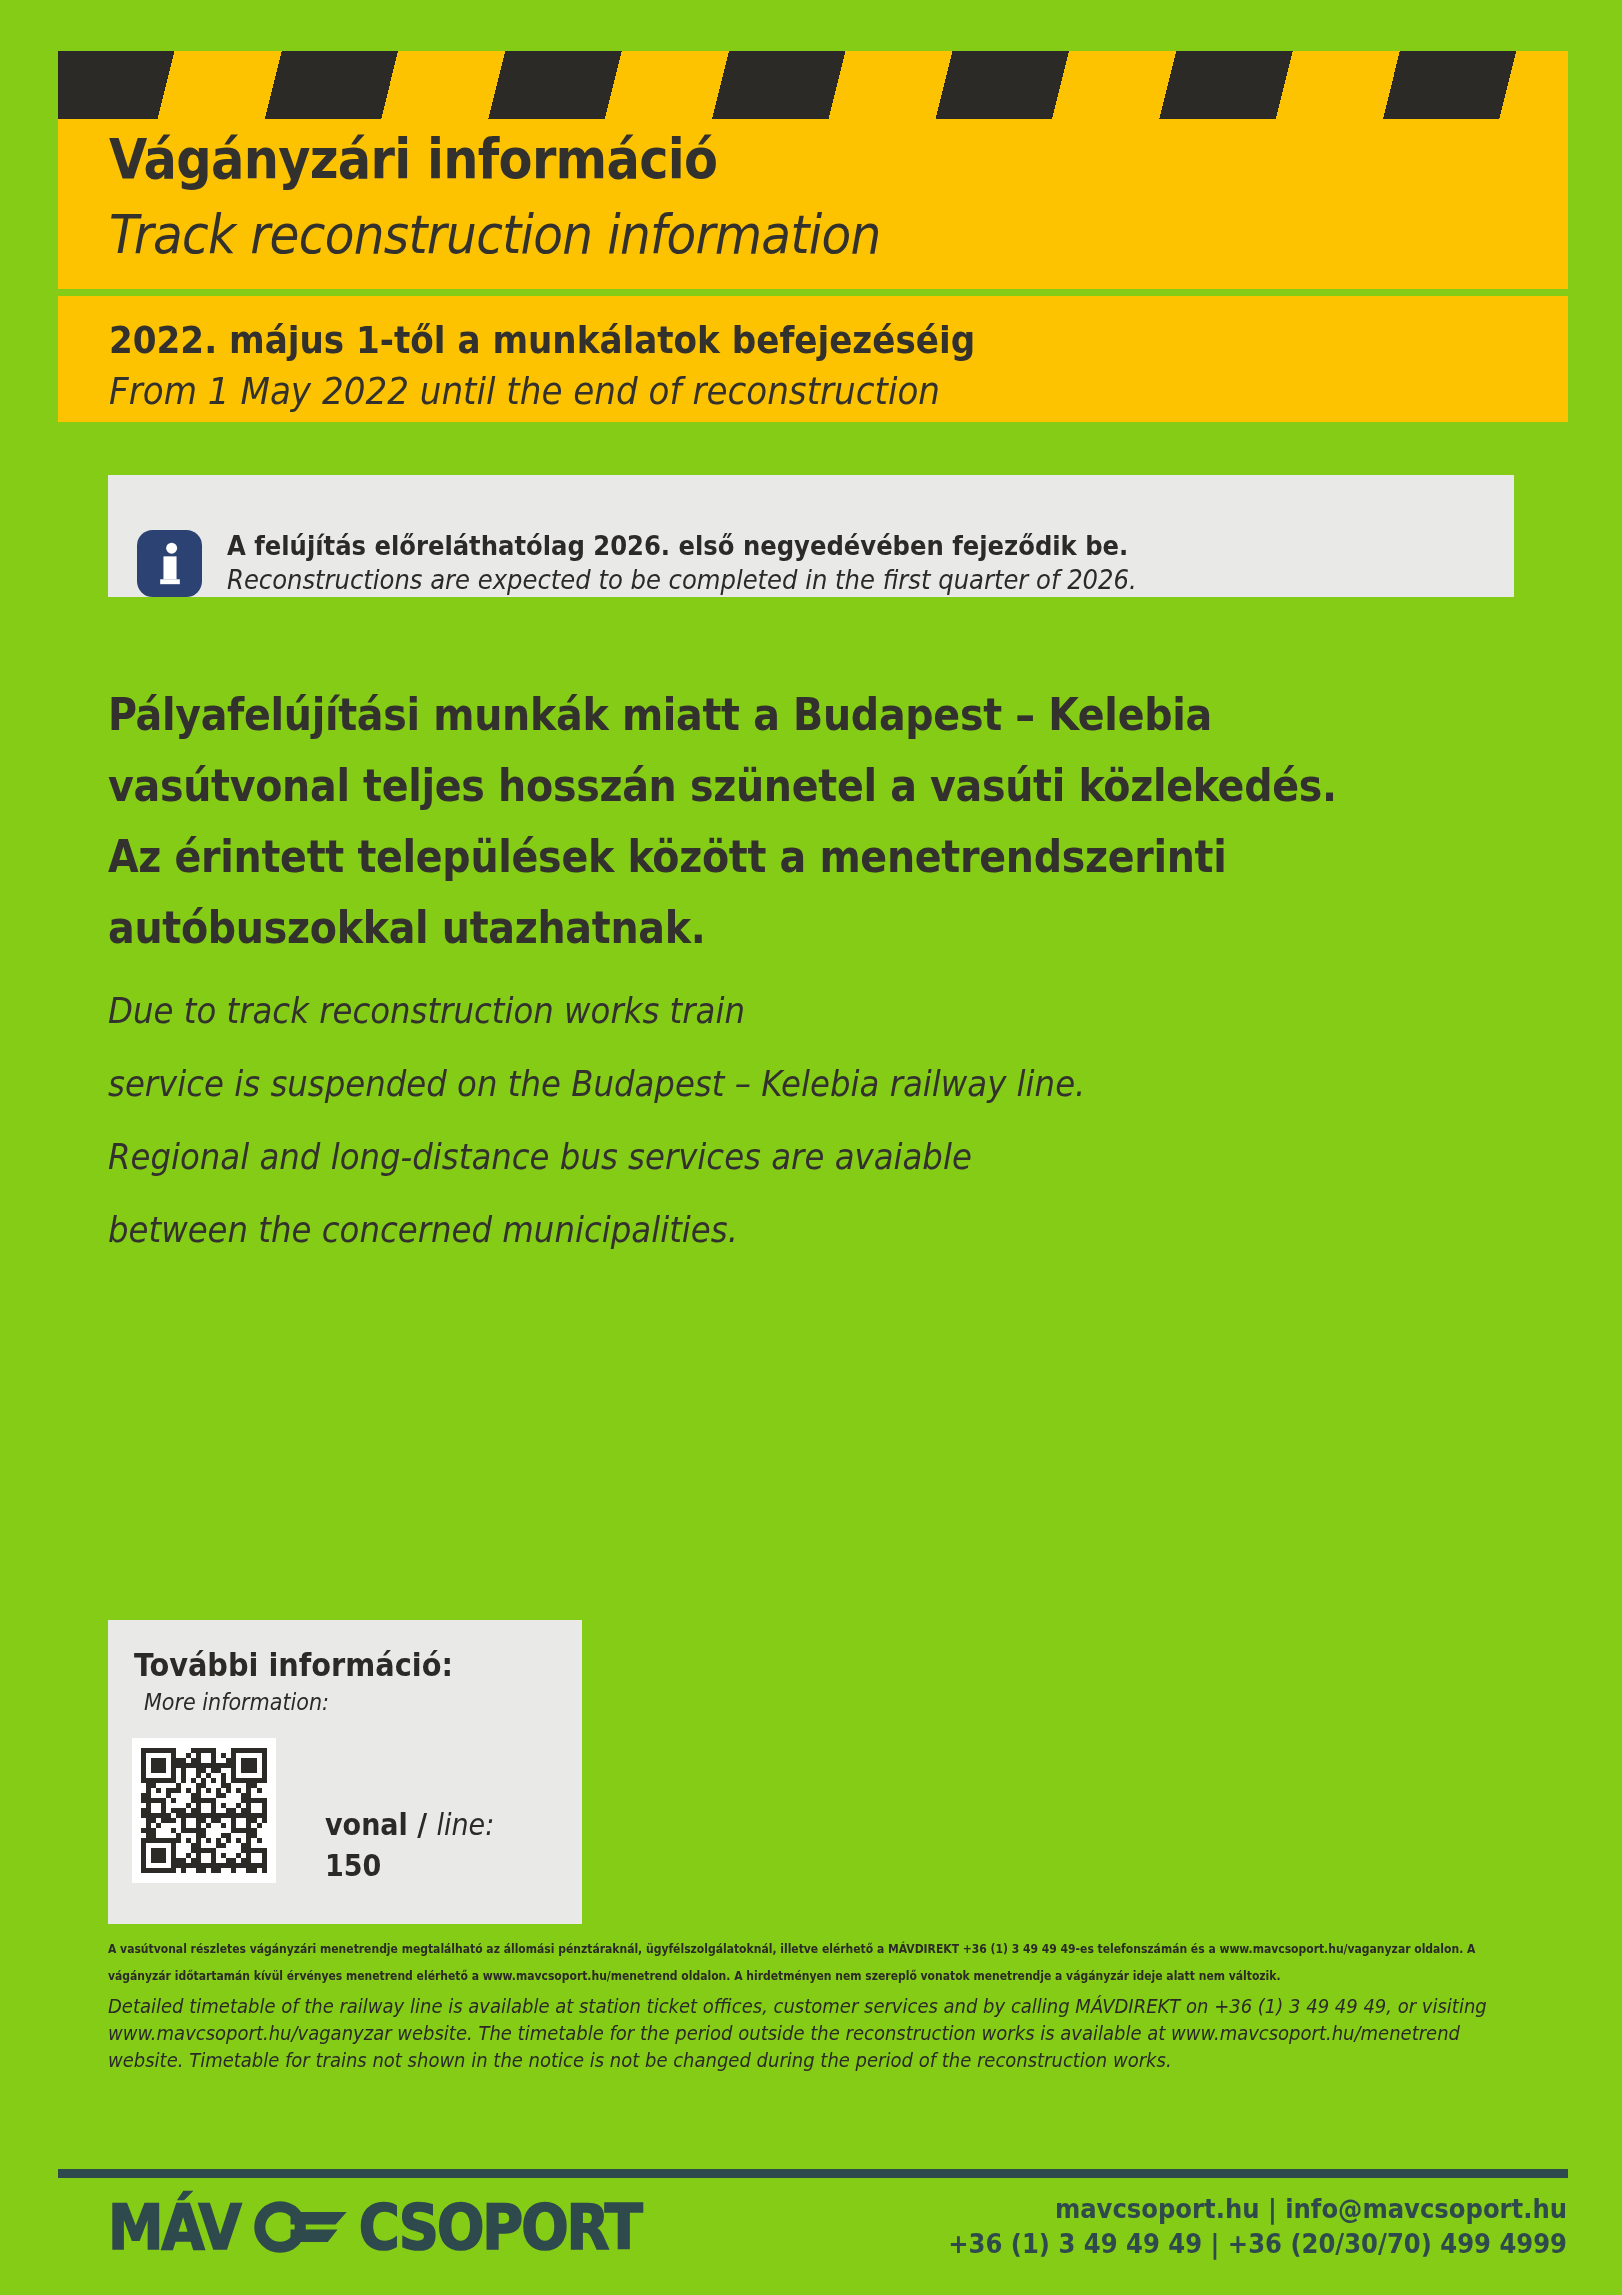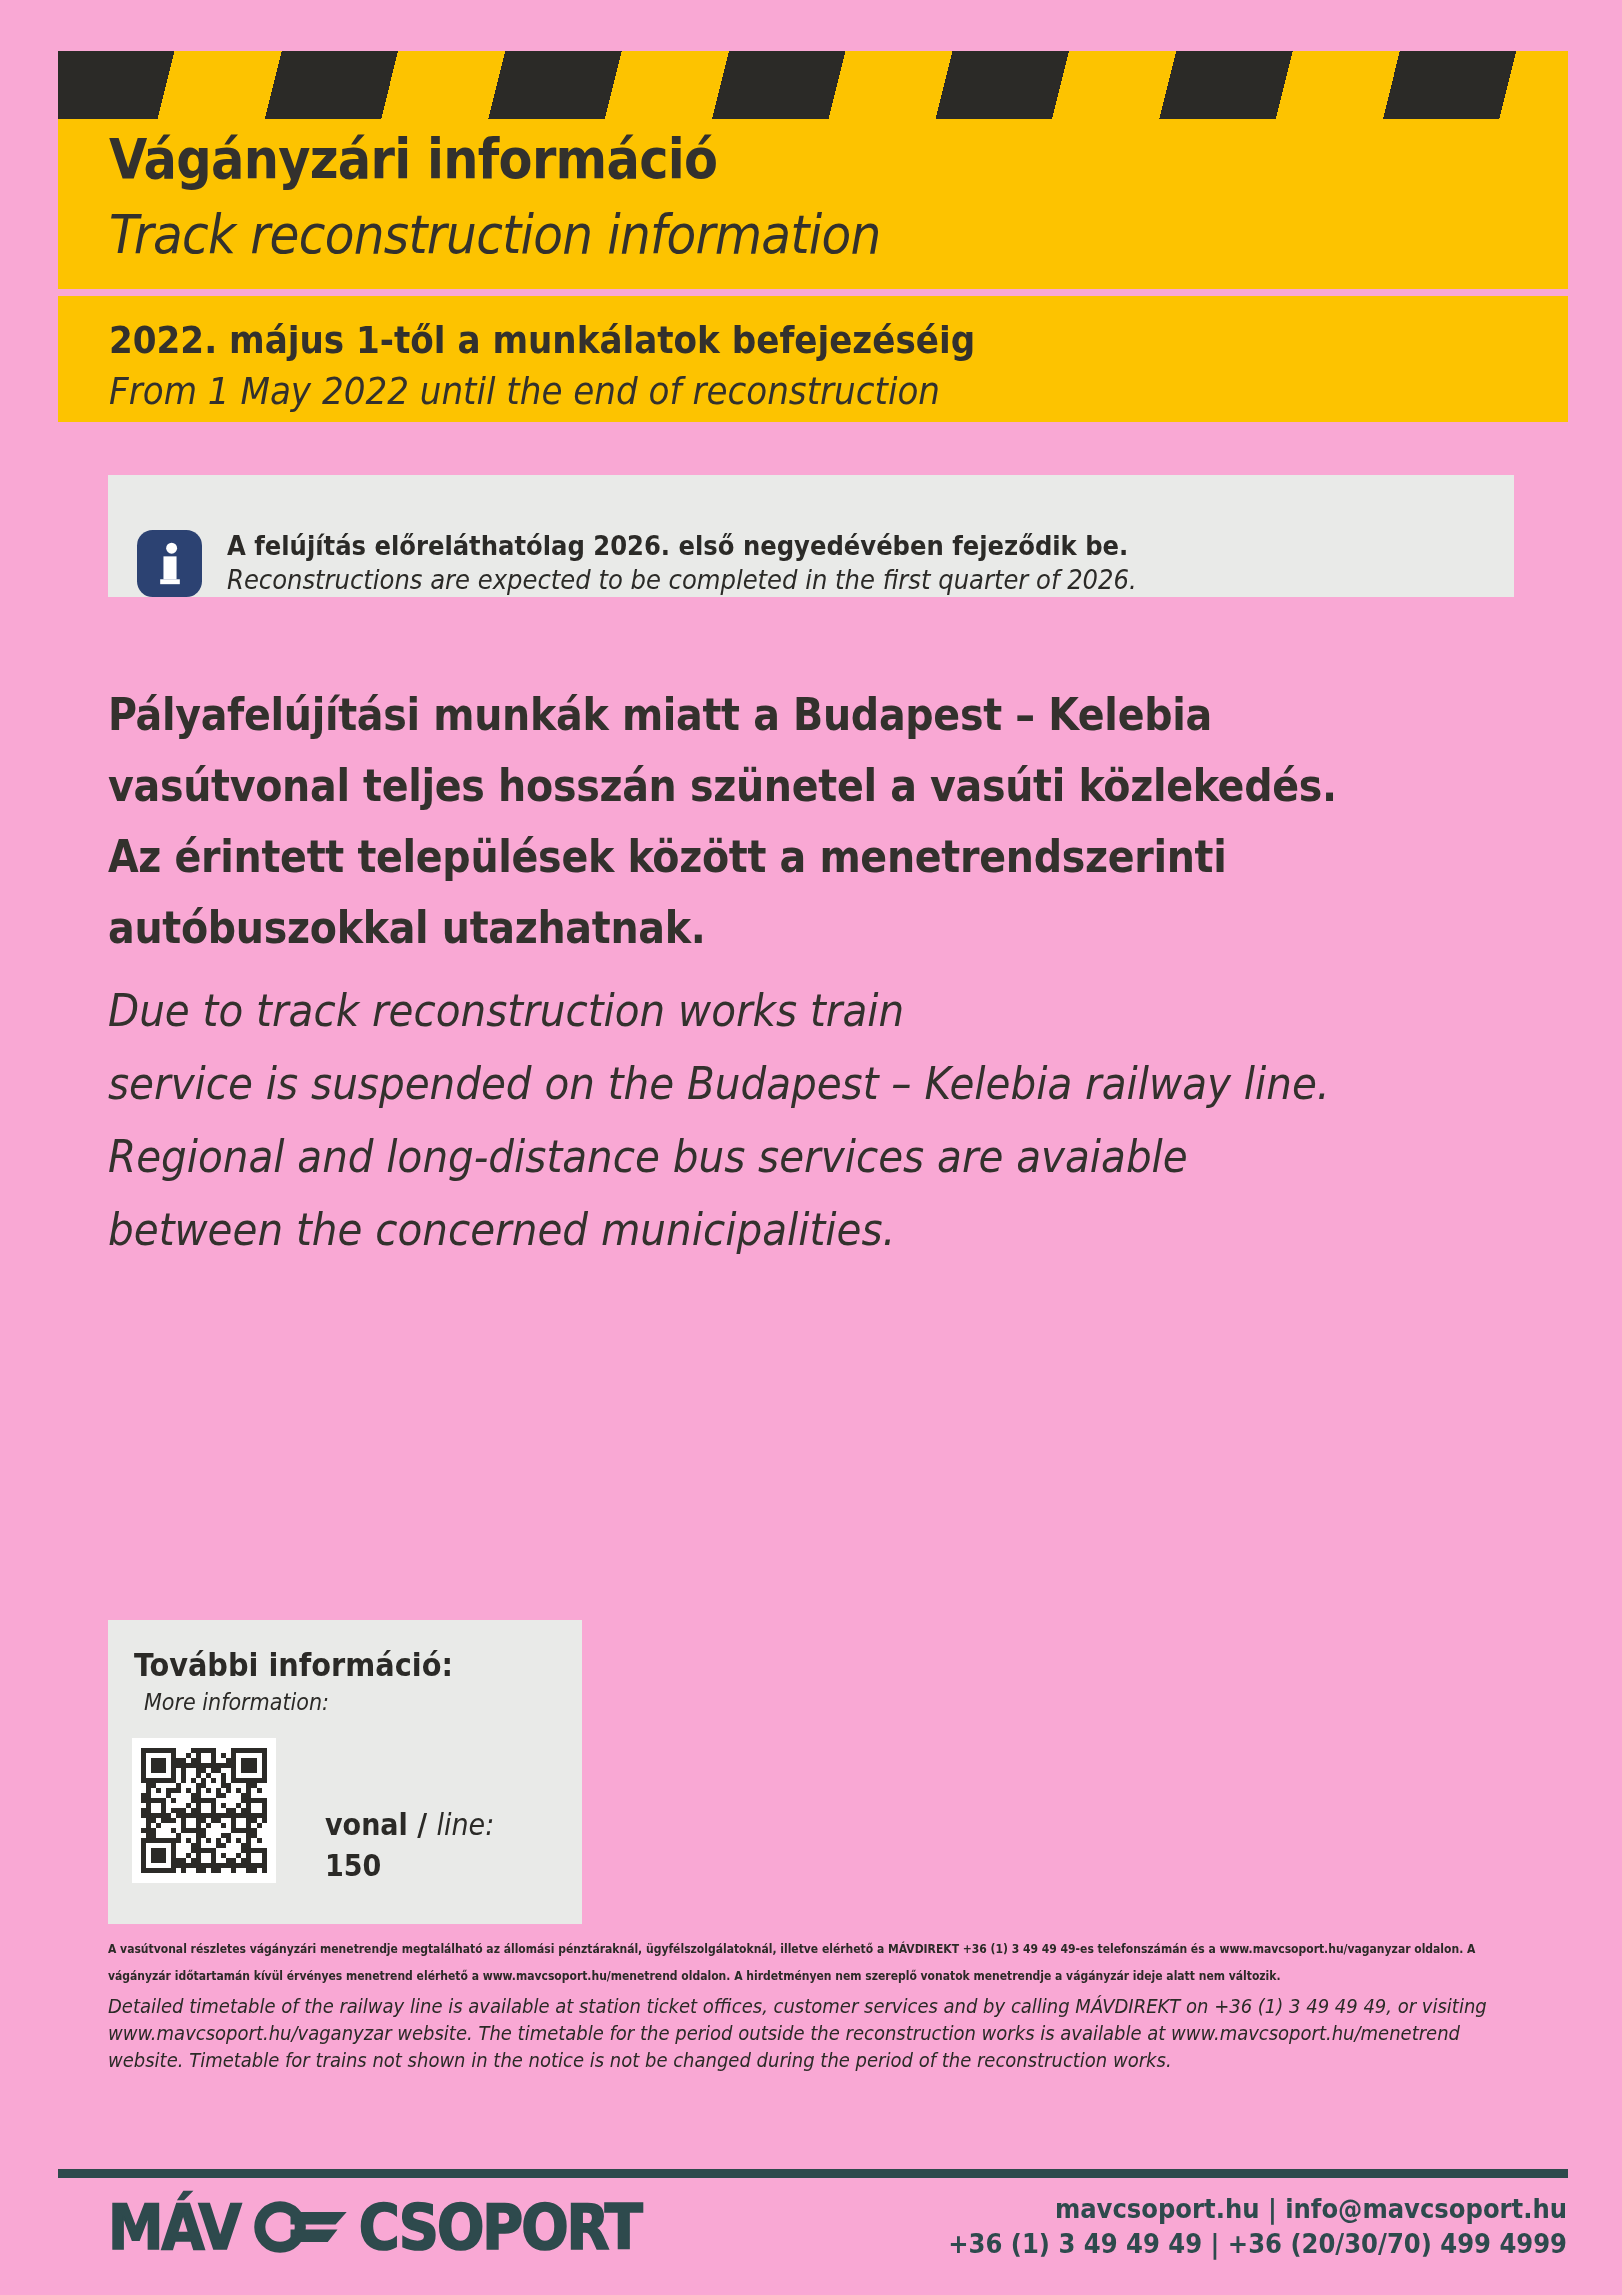--- a/index.html
+++ b/index.html
@@ -1,18 +1,18 @@
 <!DOCTYPE html>
 <html style="--yellow: #fdc300; --stripe: #2b2a27; --ink: #33312d; --gray: #e9eae8; --blue: #2c4272; --teal: #2e4a4d;font-size:10.5px"><head>
 <meta charset="utf-8">
 <style>
   * { margin:0; padding:0; box-sizing:border-box; }
   html,body { background:#ffffff; }
   body { font-family:"DejaVu Sans","Liberation Sans",sans-serif; font-stretch:condensed; }
-  .page { position:relative; width:1623px; height:2295px; background:#f9a8d4; overflow:hidden; color:var(--ink,#33312d); }
+  .page { position:relative; width:1623px; height:2295px; background:#84cc16; overflow:hidden; color:var(--ink,#33312d); }
 
   
   .yellow-block { position:absolute; left:58px; width:1510px; background:var(--yellow,#fdc300); }
   .yb1 { top:51px;  height:238px; }
   .yb2 { top:296px; height:126px; }
   .hazard { position:absolute; top:0; left:0; right:0; height:68px;
             background:repeating-linear-gradient(104deg, var(--stripe,#2b2a27) 0 113px, transparent 113px 217px); }
   .title-hu { position:absolute; left:51px; top:76px; font-size:55px; font-weight:700; letter-spacing:-0.7px; color:var(--ink,#33312d); }
   .title-en { position:absolute; left:51px; top:152px; font-size:54px; font-style:italic; letter-spacing:-0.7px; color:var(--ink,#33312d); }
   .date-hu  { position:absolute; left:51px; top:22px;  font-size:38px; font-weight:700; color:var(--ink,#33312d); }
@@ -22,21 +22,21 @@
   .notice { position:absolute; left:108px; top:475px; width:1406px; height:122px; background:var(--gray,#e9eae8);
             display:flex; align-items:flex-end; }
   .info-icon { flex:0 0 auto; width:65px; height:67px; margin-left:29px; border-radius:15.7px;
                background:var(--blue,#2c4272); display:flex; align-items:center; justify-content:center; }
   .notice-text { margin-left:25px; }
   .notice-hu { font-size:27px; font-weight:700; line-height:34px; color:#2b2a27; }
   .notice-en { font-size:27px; font-style:italic; line-height:34px; color:#2b2a27; }
 
   
   .para-hu { position:absolute; left:108px; top:679px; font-size:44px; font-weight:700; line-height:71px; letter-spacing:-0.3px; }
-  .para-en { position:absolute; left:108px; top:974px; font-size:45px; font-style:italic; line-height:73px; }
+  .para-en { position:absolute; left:108px; top:974px; font-size:36px; font-style:italic; line-height:73px; }
 
   
   .more { position:absolute; left:108px; top:1620px; width:474px; height:304px; background:var(--gray,#e9eae8); }
   .more-title-hu { position:absolute; left:26px; top:26px;  font-size:32px; font-weight:700; color:#2b2a27; }
   .more-title-en { position:absolute; left:36px; top:69px; font-size:23px; font-style:italic; color:#2b2a27; }
   .qr-tile { position:absolute; left:23.6px; top:118px; width:144px; height:145px; background:#fff;
              display:flex; align-items:center; justify-content:center; }
   .qr { display:grid; grid-template-columns:repeat(25,1fr); grid-template-rows:repeat(25,1fr); width:126px; height:126px; }
   .qr div.b { background:#2b2a27; }
   .line-label { position:absolute; left:217px; top:187px; font-size:30px; color:#2b2a27; }

